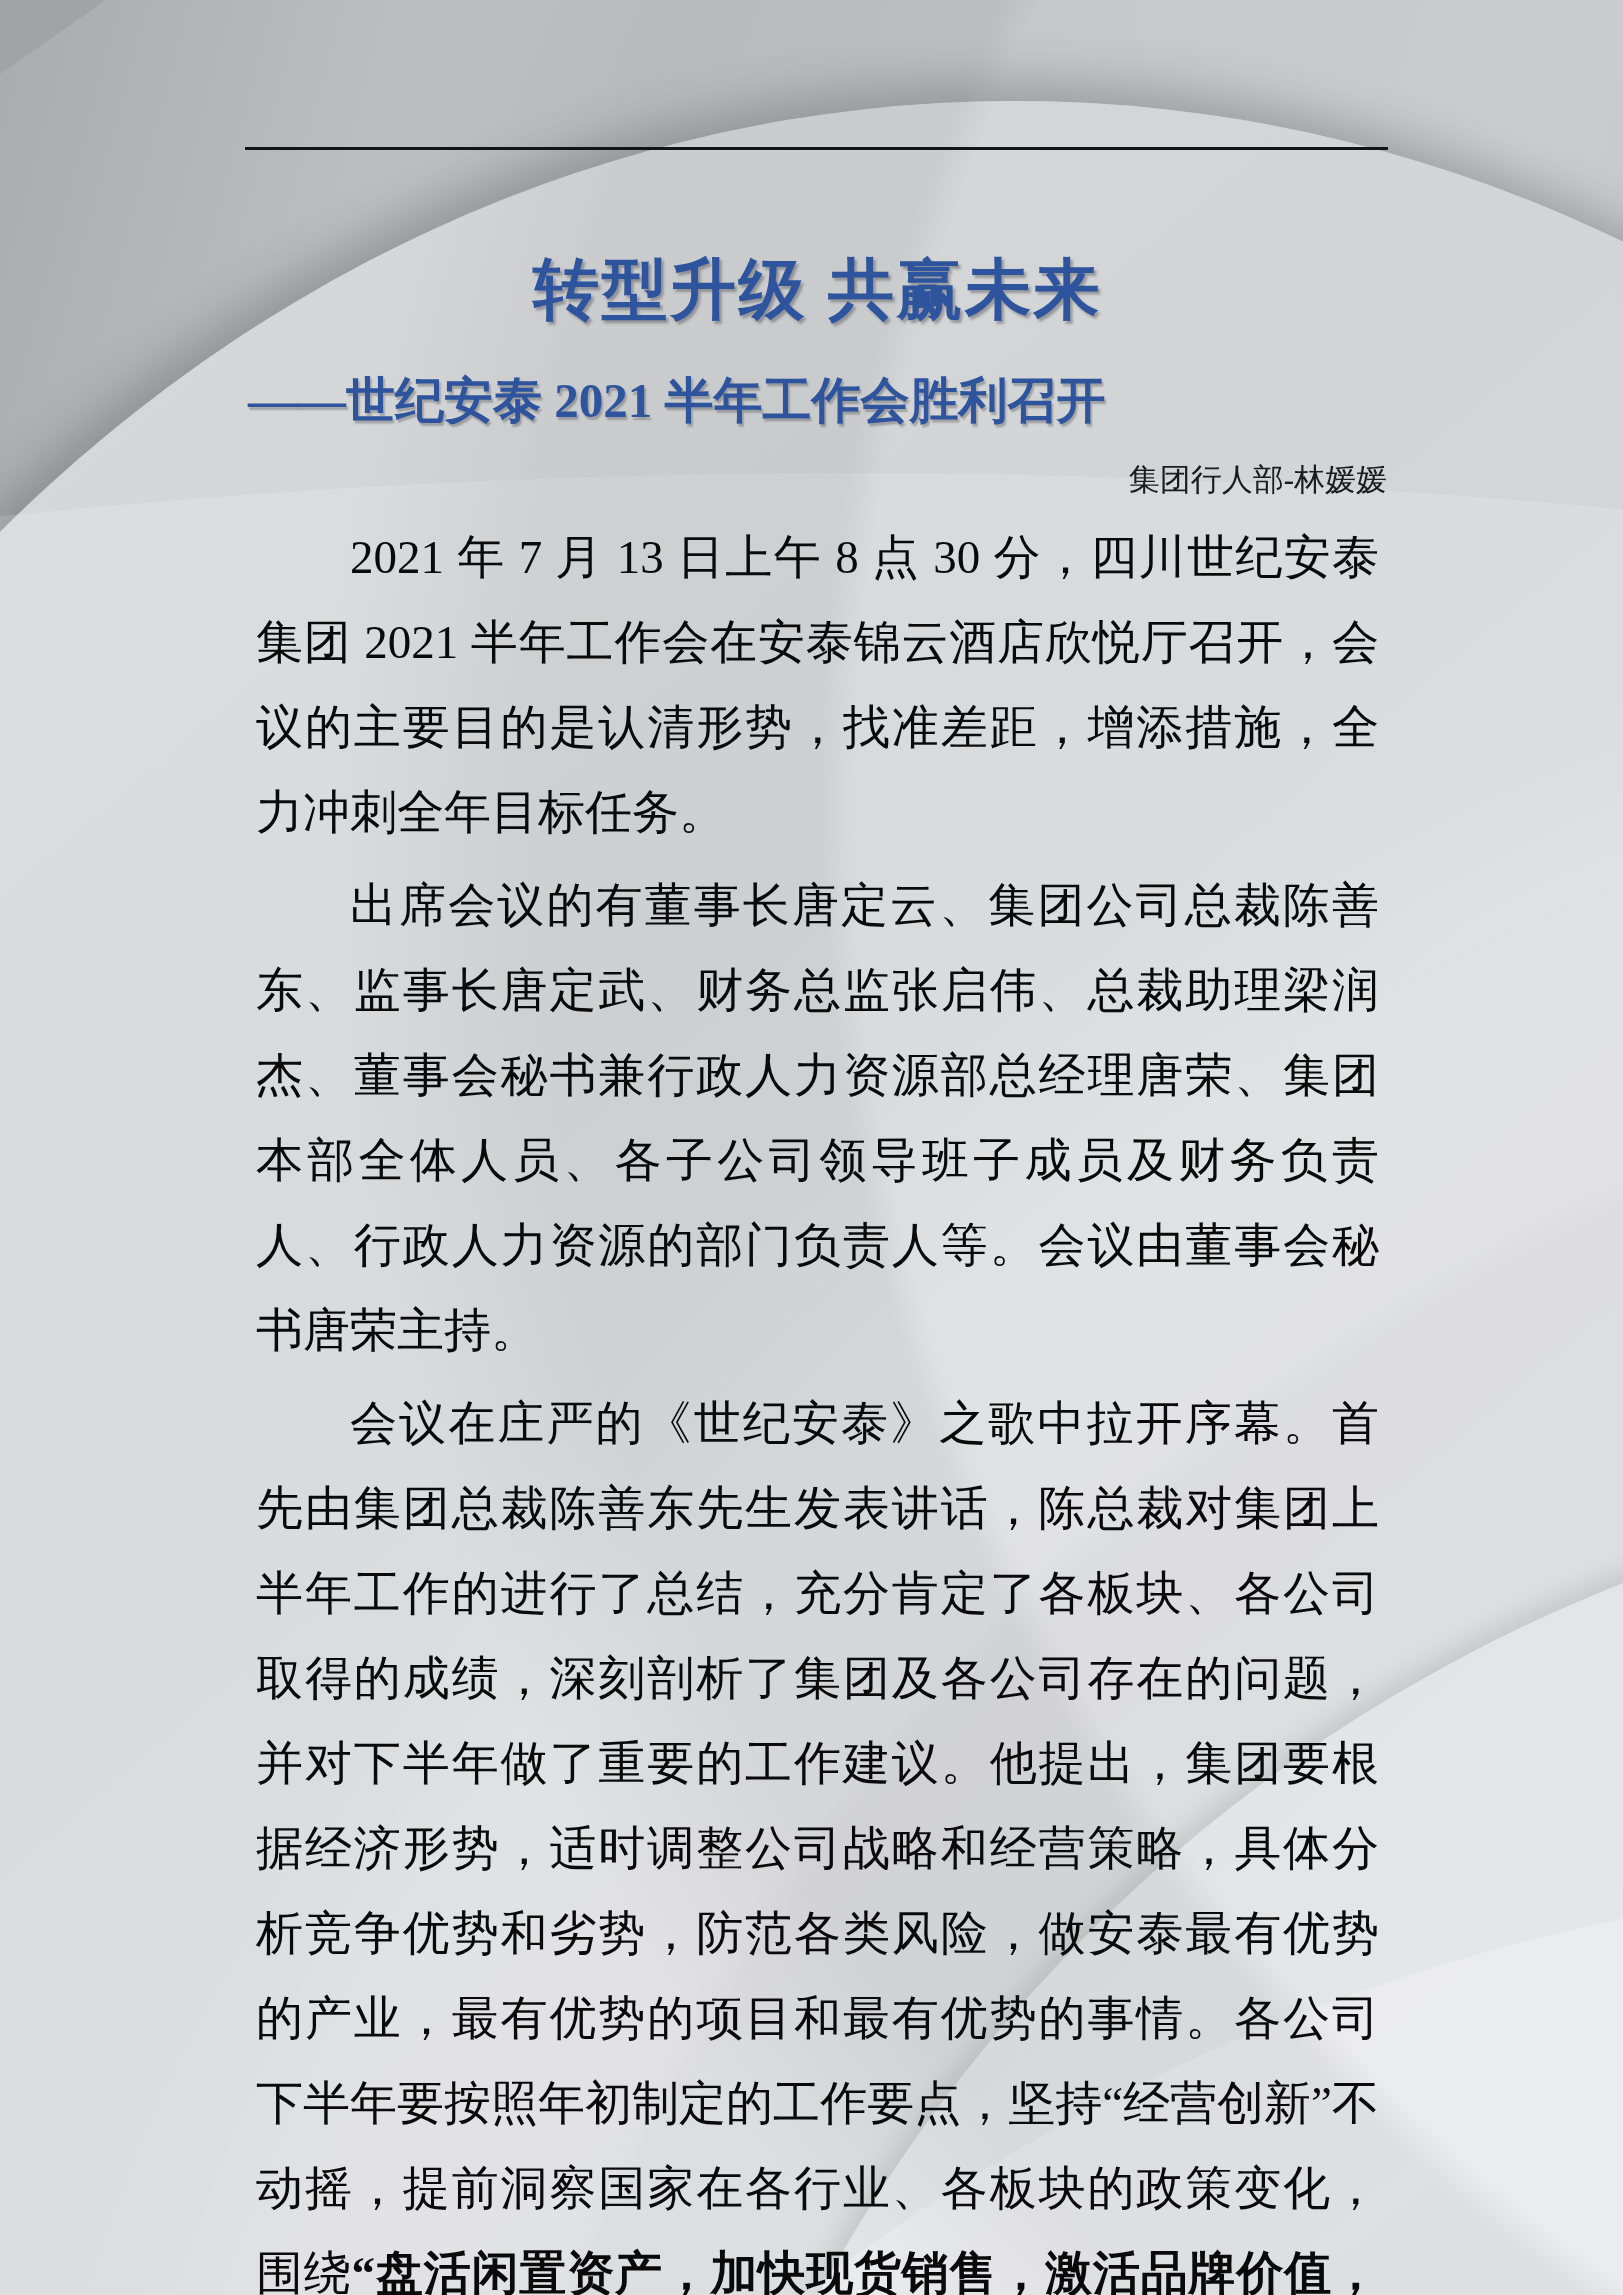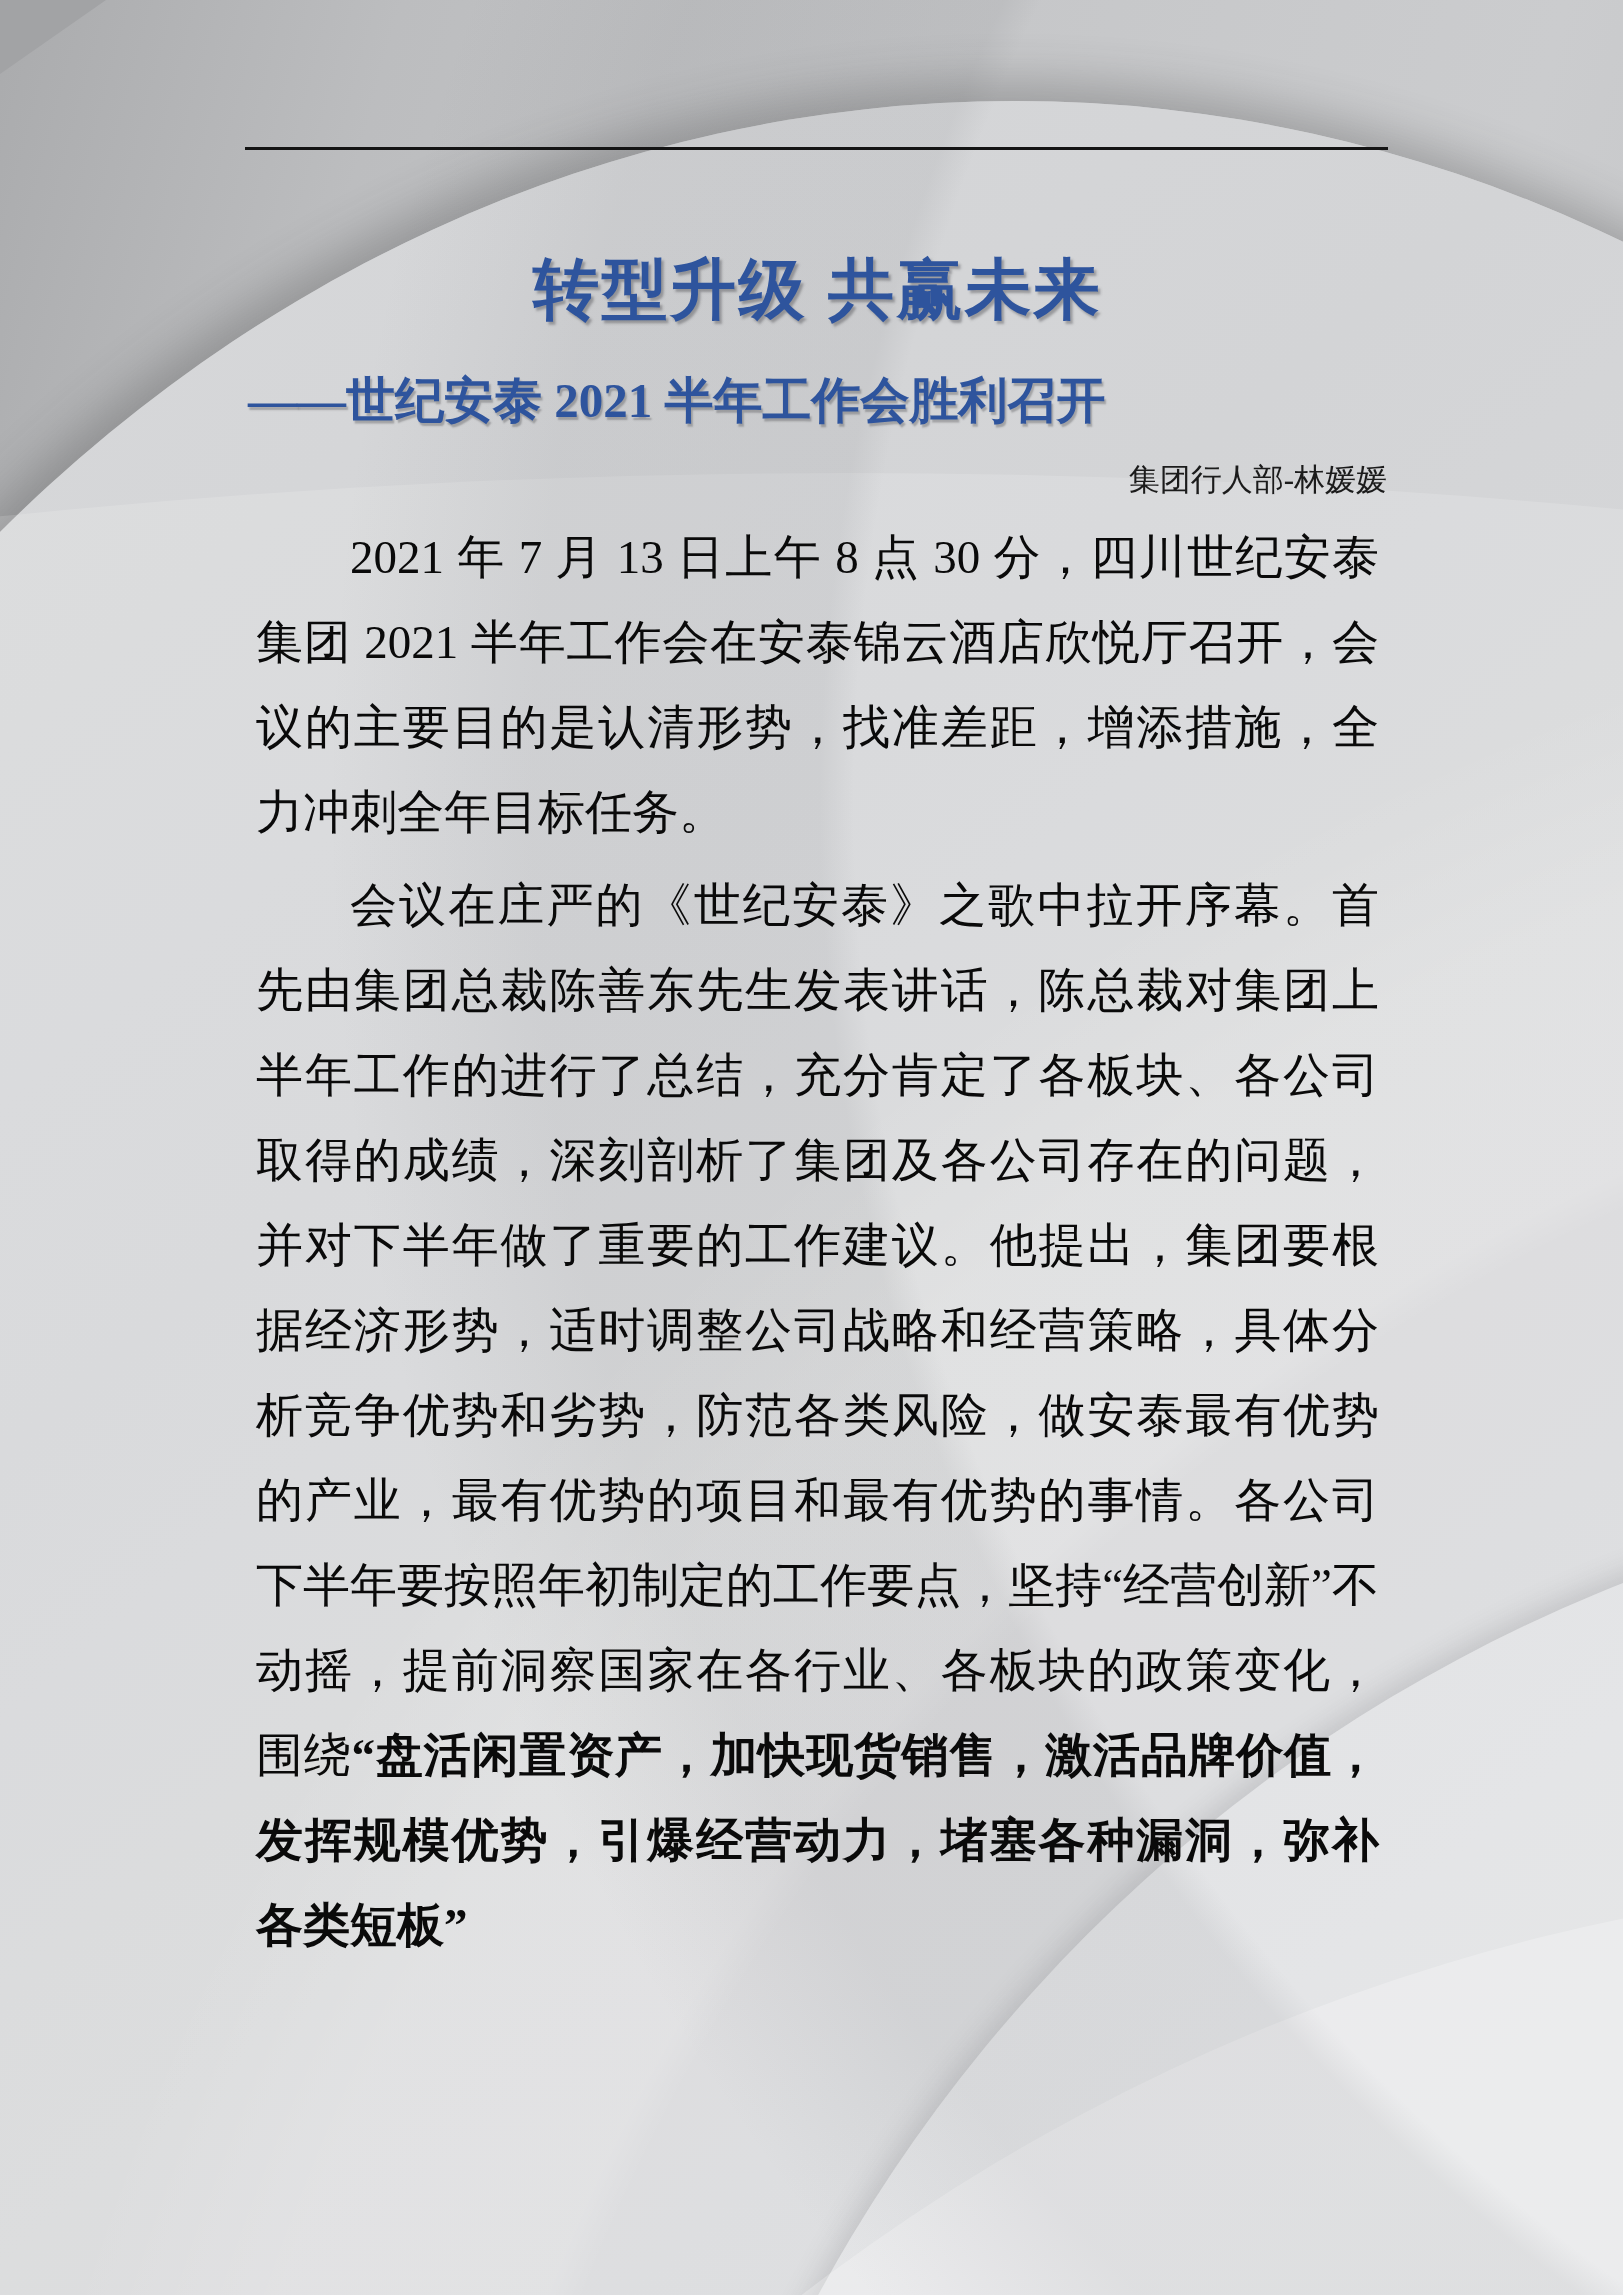--- a/index.html
+++ b/index.html
@@ -104,18 +104,19 @@
     <div class="divider"></div>
 
     <h1 class="title">转型升级 共赢未来</h1>
 
     <h2 class="subtitle">——世纪安泰 2021 半年工作会胜利召开</h2>
 
     <div class="byline">集团行人部-林媛媛</div>
 
     <div class="article">
         <p><span class="seg">2021 年 7 月 13 日上午 8 点 30 分，四川世纪安泰集团 2021 半年工作会在安泰锦云酒店欣悦厅召开，会议的主要目的是认清形势，找准差距，增添措施，全力冲刺全年目标任务。</span></p>
+        <p><span class="seg">出席会议的有董事长唐定云、集团公司总裁陈善东、监事长唐定武、财务总监张启伟、总裁助理梁润杰、董事会秘书兼行政人力资源部总经理唐荣、集团本部全体人员、各子公司领导班子成员及财务负责人、行政人力资源的部门负责人等。会议由董事会秘书唐荣主持。</span></p>
         <p><span class="seg">会议在庄严的《世纪安泰》之歌中拉开序幕。首先由集团总裁陈善东先生发表讲话，陈总裁对集团上半年工作的进行了总结，充分肯定了各板块、各公司取得的成绩，深刻剖析了集团及各公司存在的问题，并对下半年做了重要的工作建议。他提出，集团要根据经济形势，适时调整公司战略和经营策略，具体分析竞争优势和劣势，防范各类风险，做安泰最有优势的产业，最有优势的项目和最有优势的事情。各公司下半年要按照年初制定的工作要点，坚持“经营创新”不动摇，提前洞察国家在各行业、各板块的政策变化，围绕</span><span class="seg bold">“盘活闲置资产，加快现货销售，激活品牌价值，发挥规模优势，引爆经营动力，堵塞各种漏洞，弥补各类短板”</span></p>
       </div>
 
   </div>
 </div>
 
 
 </body></html>

